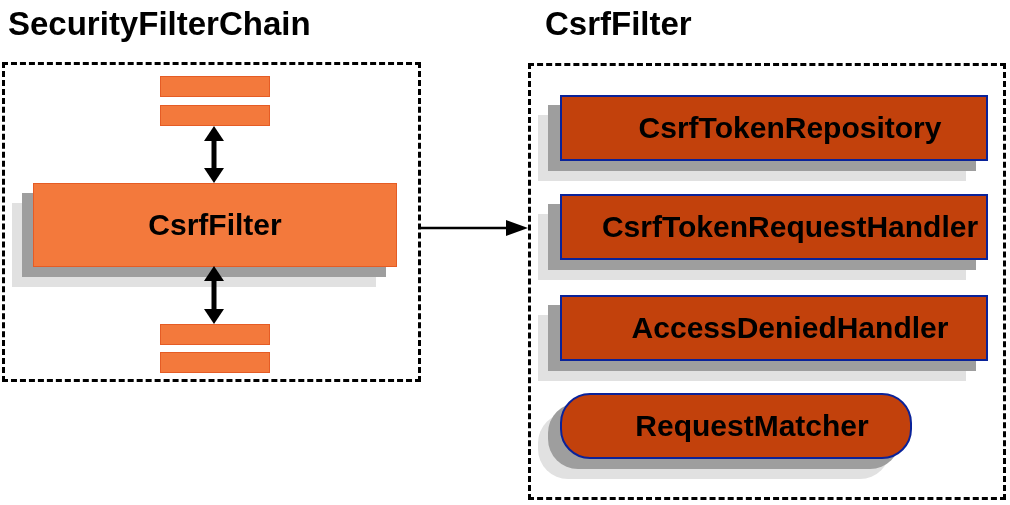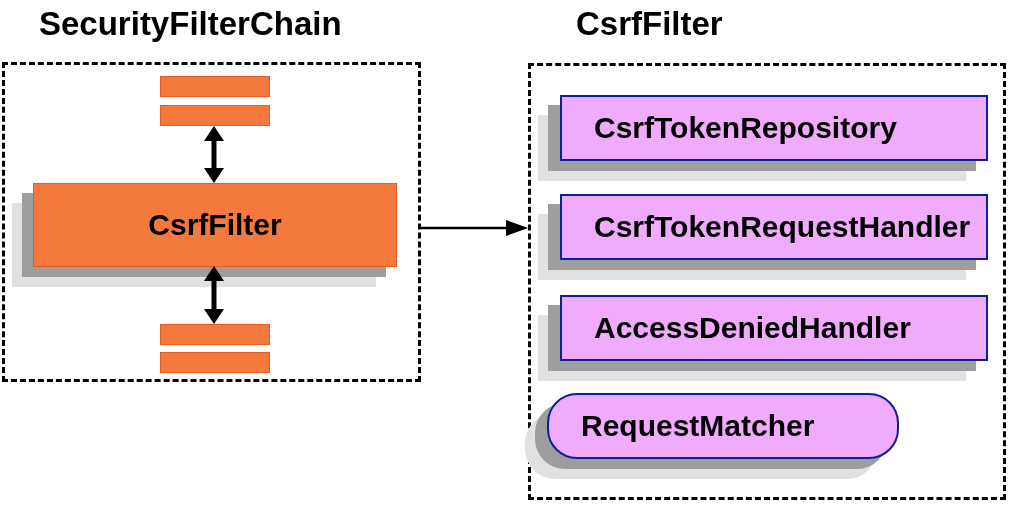--- a/index.html
+++ b/index.html
@@ -16,21 +16,20 @@
     overflow: hidden;
   }
   .abs { position: absolute; }
 
   .diagram-title {
     font-size: 33px;
     font-weight: bold;
     color: #000000;
     white-space: nowrap;
     line-height: 1.1;
-    margin-left: 31px;
   }
 
   .dashed-group {
     border: 3px dashed #000000;
     background: transparent;
     box-sizing: border-box;
   }
 
   .orange-bar {
     background: #f3793c;
@@ -47,27 +46,27 @@
     align-items: center;
     justify-content: center;
   }
   .orange-box .box-label {
     font-size: 30px;
     font-weight: bold;
     color: #000000;
   }
 
   .blue-box {
-    background: #f0abfc;
+    background: #c2410c;
     border: 2px solid #0a2299;
     box-sizing: border-box;
     box-shadow: -12px 10px 0 #9e9e9e, -22px 20px 0 #e1e1e1;
     display: flex;
     align-items: center;
-    justify-content: flex-start;
+    justify-content: center;
     padding-left: 32px;
   }
   .blue-box .box-label {
     font-size: 30px;
     font-weight: bold;
     color: #000000;
   }
 
   svg { display: block; }
 </style>
@@ -117,18 +116,18 @@
     </div>
 
     <div class="abs blue-box" style="left:29px; top:229px; width:428px; height:66px;">
       <span class="box-label">AccessDeniedHandler</span>
     </div>
 
     <div class="abs blue-box" style="left:29px; top:128px; width:428px; height:66px;">
       <span class="box-label">CsrfTokenRequestHandler</span>
     </div>
 
-    <div class="abs blue-box" style="left:16px; top:327px; width:352px; height:66px;border-radius:30px;">
+    <div class="abs blue-box" style="left:29px; top:327px; width:352px; height:66px;border-radius:30px;">
       <span class="box-label">RequestMatcher</span>
     </div>
   </div>
 
 </div>
 
 </body></html>

